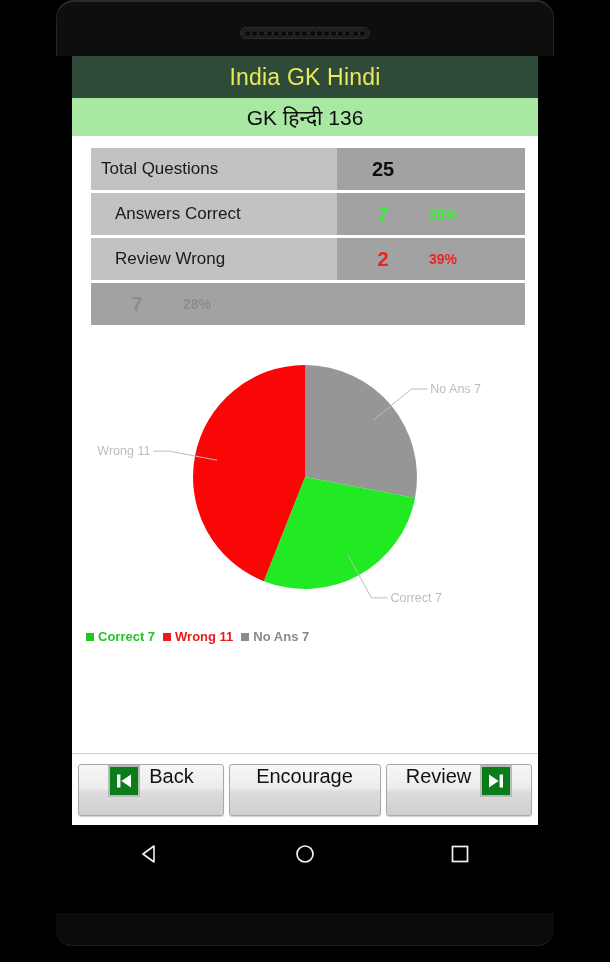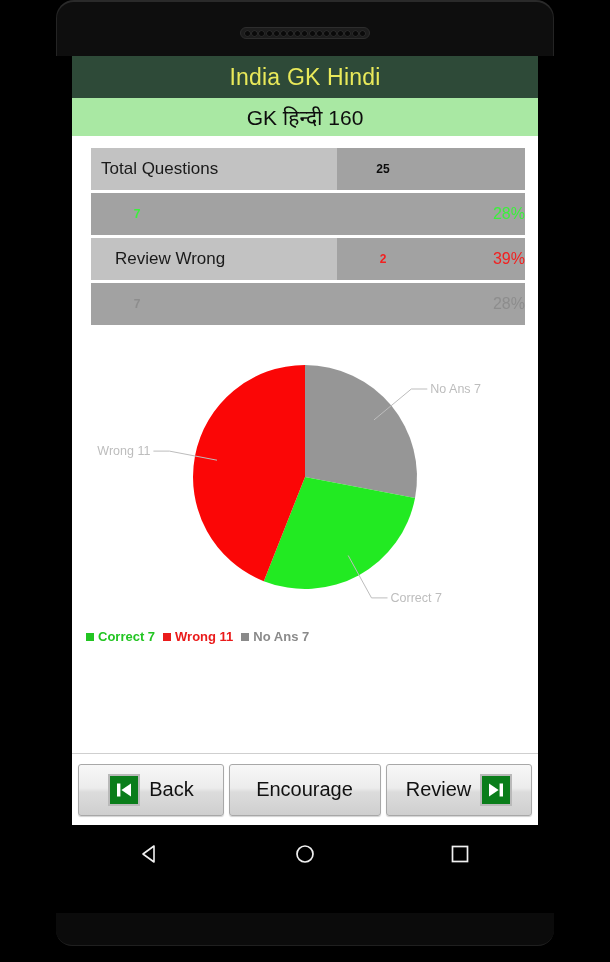--- a/index.html
+++ b/index.html
@@ -127,28 +127,28 @@
   .srow.indent .scell-label { padding-left: 24px; }
   .scell-values {
     flex: 1;
     background: #a2a2a2;
     display: flex;
     align-items: center;
   }
   .sv-num {
     flex: 0 0 92px;
     text-align: center;
-    font-size: 12px;
+    font-size: 20px;
     font-weight: bold;
   }
   .sv-pct {
     flex: 1;
-    text-align: right;
-    font-size: 16px;
-    font-weight: normal;
+    text-align: left;
+    font-size: 14px;
+    font-weight: bold;
   }
   .c-dark   { color: #0d0d0d; }
   .c-green  { color: #3bf03b; }
   .c-red    { color: #f22020; }
   .c-gray   { color: #8d8d8d; }
 
   
   .chart-area {
     position: relative;
     height: 300px;
@@ -186,21 +186,21 @@
     justify-content: space-between;
     padding: 0 6px;
     background: #ffffff;
   }
   .btn {
     height: 52px;
     background: linear-gradient(180deg, #f7f7f7 0%, #ececec 46%, #dcdcdc 54%, #cfcfcf 100%);
     border: 1px solid #a8a8a8;
     border-radius: 3px;
     display: flex;
-    align-items: center;
+    align-items: flex-start;
     justify-content: center;
     gap: 9px;
     font-size: 20px;
     color: #111;
     padding: 0 12px;
     box-shadow: 0 1px 1px rgba(0,0,0,0.18);
   }
   .btn-back { width: 146px; }
   .btn-encourage { width: 152px; padding-left: 11px; }
   .btn-review { width: 146px; }
@@ -239,32 +239,33 @@
       </div>
   </div>
 
   <div class="screen">
 
     <div class="app-title">
       <span>India GK Hindi</span>
     </div>
 
     <div class="app-subtitle">
-      <span>GK हिन्दी 160</span>
+      <span>GK हिन्दी 136</span>
     </div>
 
     <div class="stats" id="stats-table">
         <div class="srow">
           <div class="scell-label">Total Questions</div>
           <div class="scell-values">
             <span class="sv-num c-dark">25</span>
             <span class="sv-pct c-dark"></span>
           </div>
         </div>
         <div class="srow indent">
+          <div class="scell-label">Answers Correct</div>
           <div class="scell-values">
             <span class="sv-num c-green">7</span>
             <span class="sv-pct c-green">28%</span>
           </div>
         </div>
         <div class="srow indent">
           <div class="scell-label">Review Wrong</div>
           <div class="scell-values">
             <span class="sv-num c-red">2</span>
             <span class="sv-pct c-red">39%</span>

